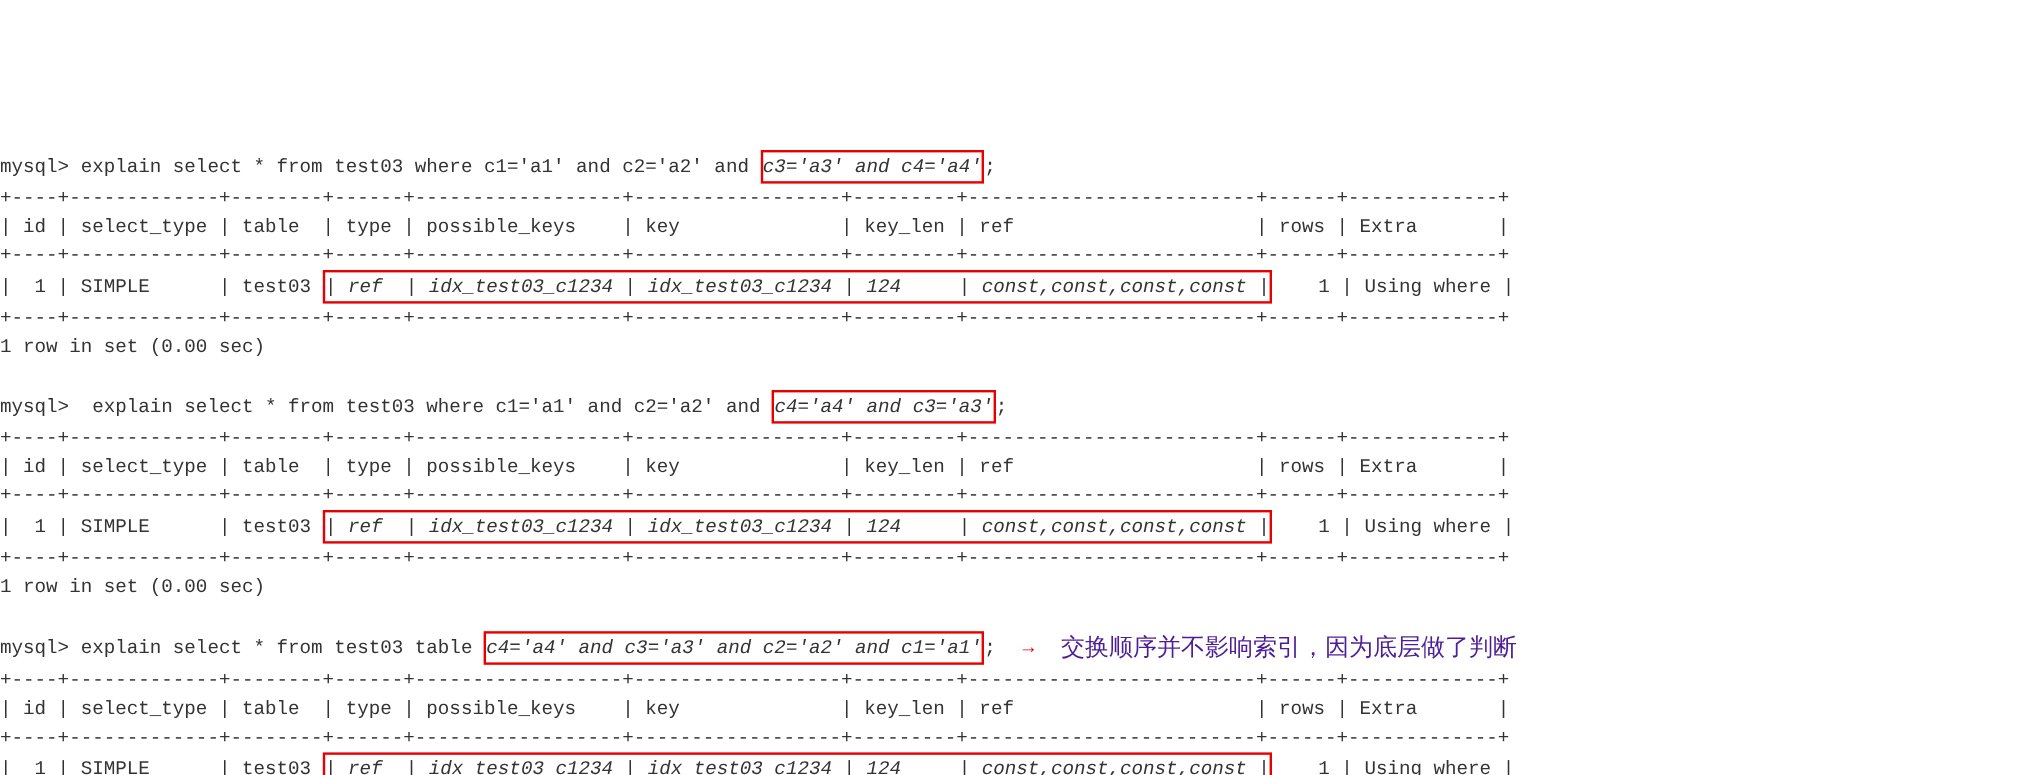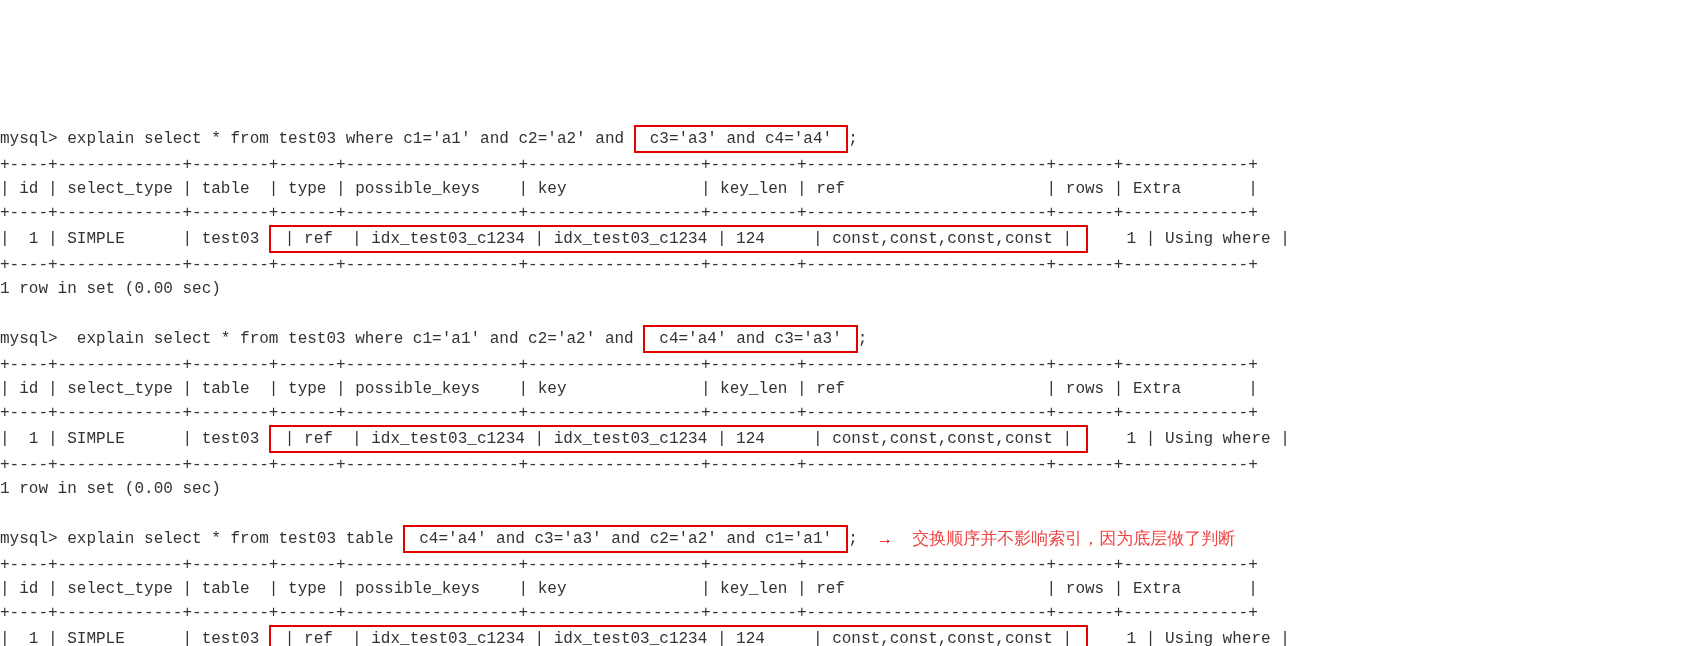--- a/index.html
+++ b/index.html
@@ -8,34 +8,35 @@
     color: #333;
     background: #fff;
     margin: 0;
     padding: 5px 0 0 0;
     white-space: pre;
     line-height: 1.5;
     position: relative;
   }
   .box-red {
     border: 2px solid #e60000;
-    padding: 0 14px;
+    padding: 0 0;
     display: inline-block;
     vertical-align: middle;
+    font-style: italic;
   }
   .arrow {
     color: #e60000;
     font-family: sans-serif;
     display: inline-block;
     vertical-align: middle;
   }
   .anno {
-    color: #ef4444;
+    color: #4c1d95;
     font-family: "Microsoft YaHei", "SimHei", sans-serif;
-    font-size: 17px;
+    font-size: 20px;
     display: inline-block;
     vertical-align: middle;
   }
 </style>
 </head>
 <body>
 
 
 
 <div>

